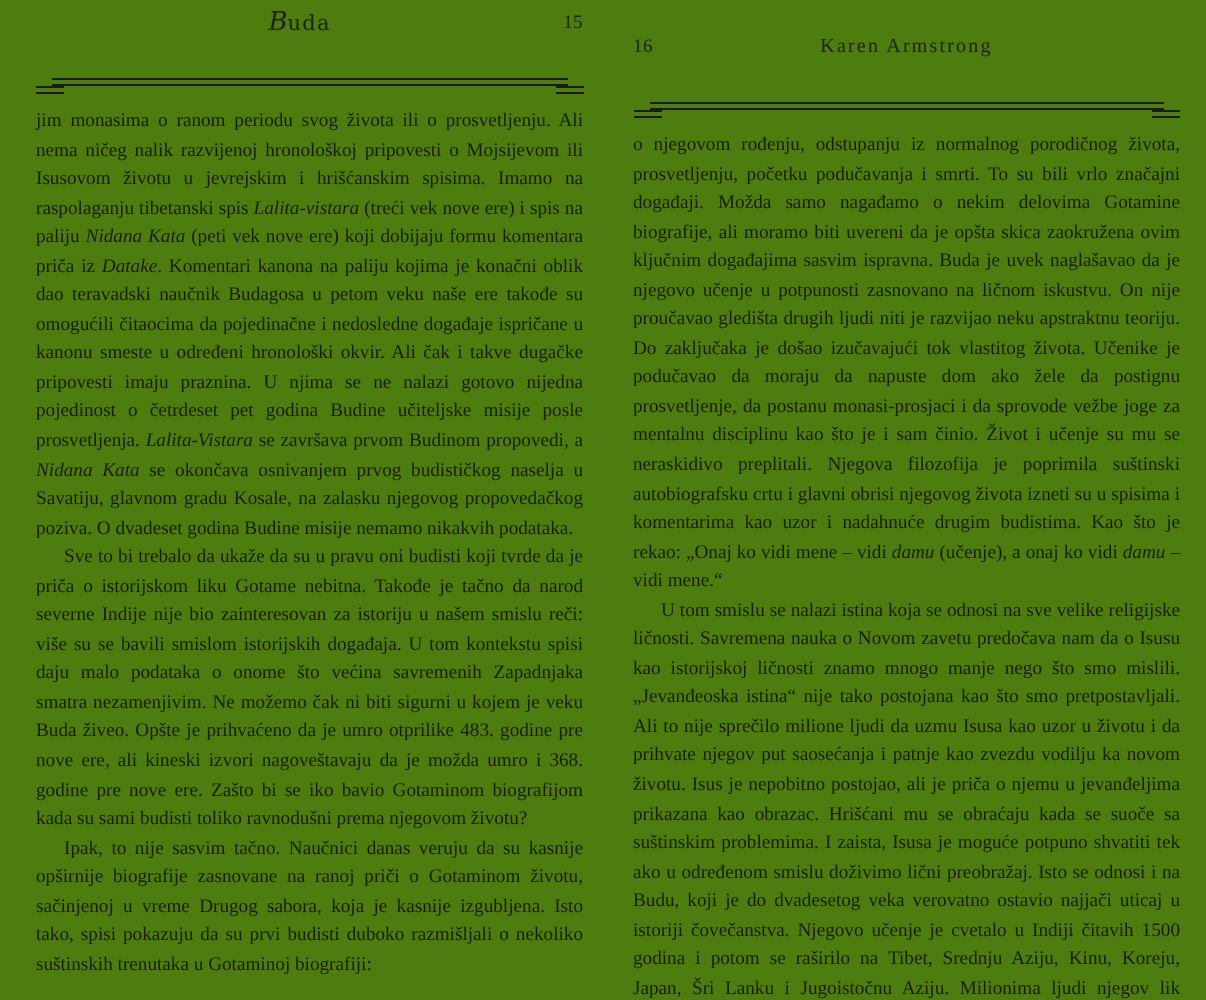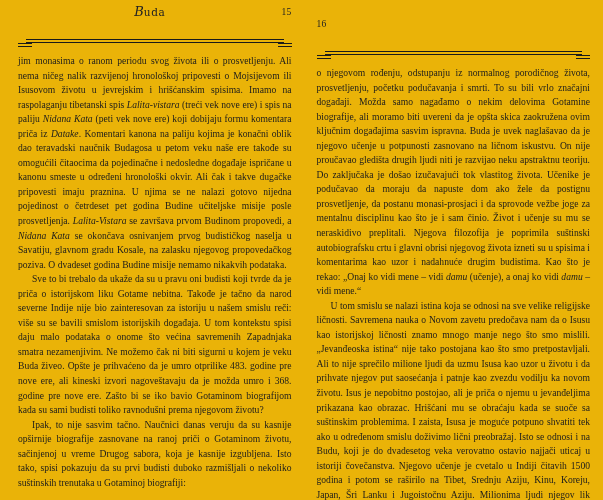--- a/index.html
+++ b/index.html
@@ -21,21 +21,21 @@
     height: 500px;
     display: flex;
     background: #ffffff;
   }
 
   .page {
     position: relative;
     width: 301.5px;
     height: 500px;
     box-sizing: border-box;
-    background: #eab308;
+    background: #4d7c0f;
   }
 
   .page-left  { padding: 0 10px 0 18px; }
   .page-right { padding: 12px 13px 0 15px; }
 
   
   .running-head {
     position: relative;
     height: 38px;
     display: flex;
@@ -159,20 +159,21 @@
         <p class="indent">Sve to bi trebalo da ukaže da su u pravu oni budisti koji tvrde da je priča o istorijskom liku Gotame nebitna. Takođe je tačno da narod severne Indije nije bio zainteresovan za istoriju u našem smislu reči: više su se bavili smislom istorijskih događaja. U tom kontekstu spisi daju malo podataka o onome što većina savremenih Zapadnjaka smatra nezamenjivim. Ne možemo čak ni biti sigurni u kojem je veku Buda živeo. Opšte je prihvaćeno da je umro otprilike 483. godine pre nove ere, ali kineski izvori nagoveštavaju da je možda umro i 368. godine pre nove ere. Zašto bi se iko bavio Gotaminom biografijom kada su sami budisti toliko ravnodušni prema njegovom životu?</p>
         <p class="indent">Ipak, to nije sasvim tačno. Naučnici danas veruju da su kasnije opširnije biografije zasnovane na ranoj priči o Gotaminom životu, sačinjenoj u vreme Drugog sabora, koja je kasnije izgubljena. Isto tako, spisi pokazuju da su prvi budisti duboko razmišljali o nekoliko suštinskih trenutaka u Gotaminoj biografiji:</p>
       </div>
   </div>
 
   <div class="page page-right">
 
     <div class="running-head">
       <div class="rh-inner">
         <div class="folio">16</div>
+        <div class="rh-title">Karen Armstrong</div>
         <div class="folio" style="visibility:hidden">16</div>
       </div>
     </div>
 
     <div class="rule">
       <div class="bar"></div>
       <div class="tail tail-left"></div>
       <div class="tail tail-right"></div>
     </div>
 

